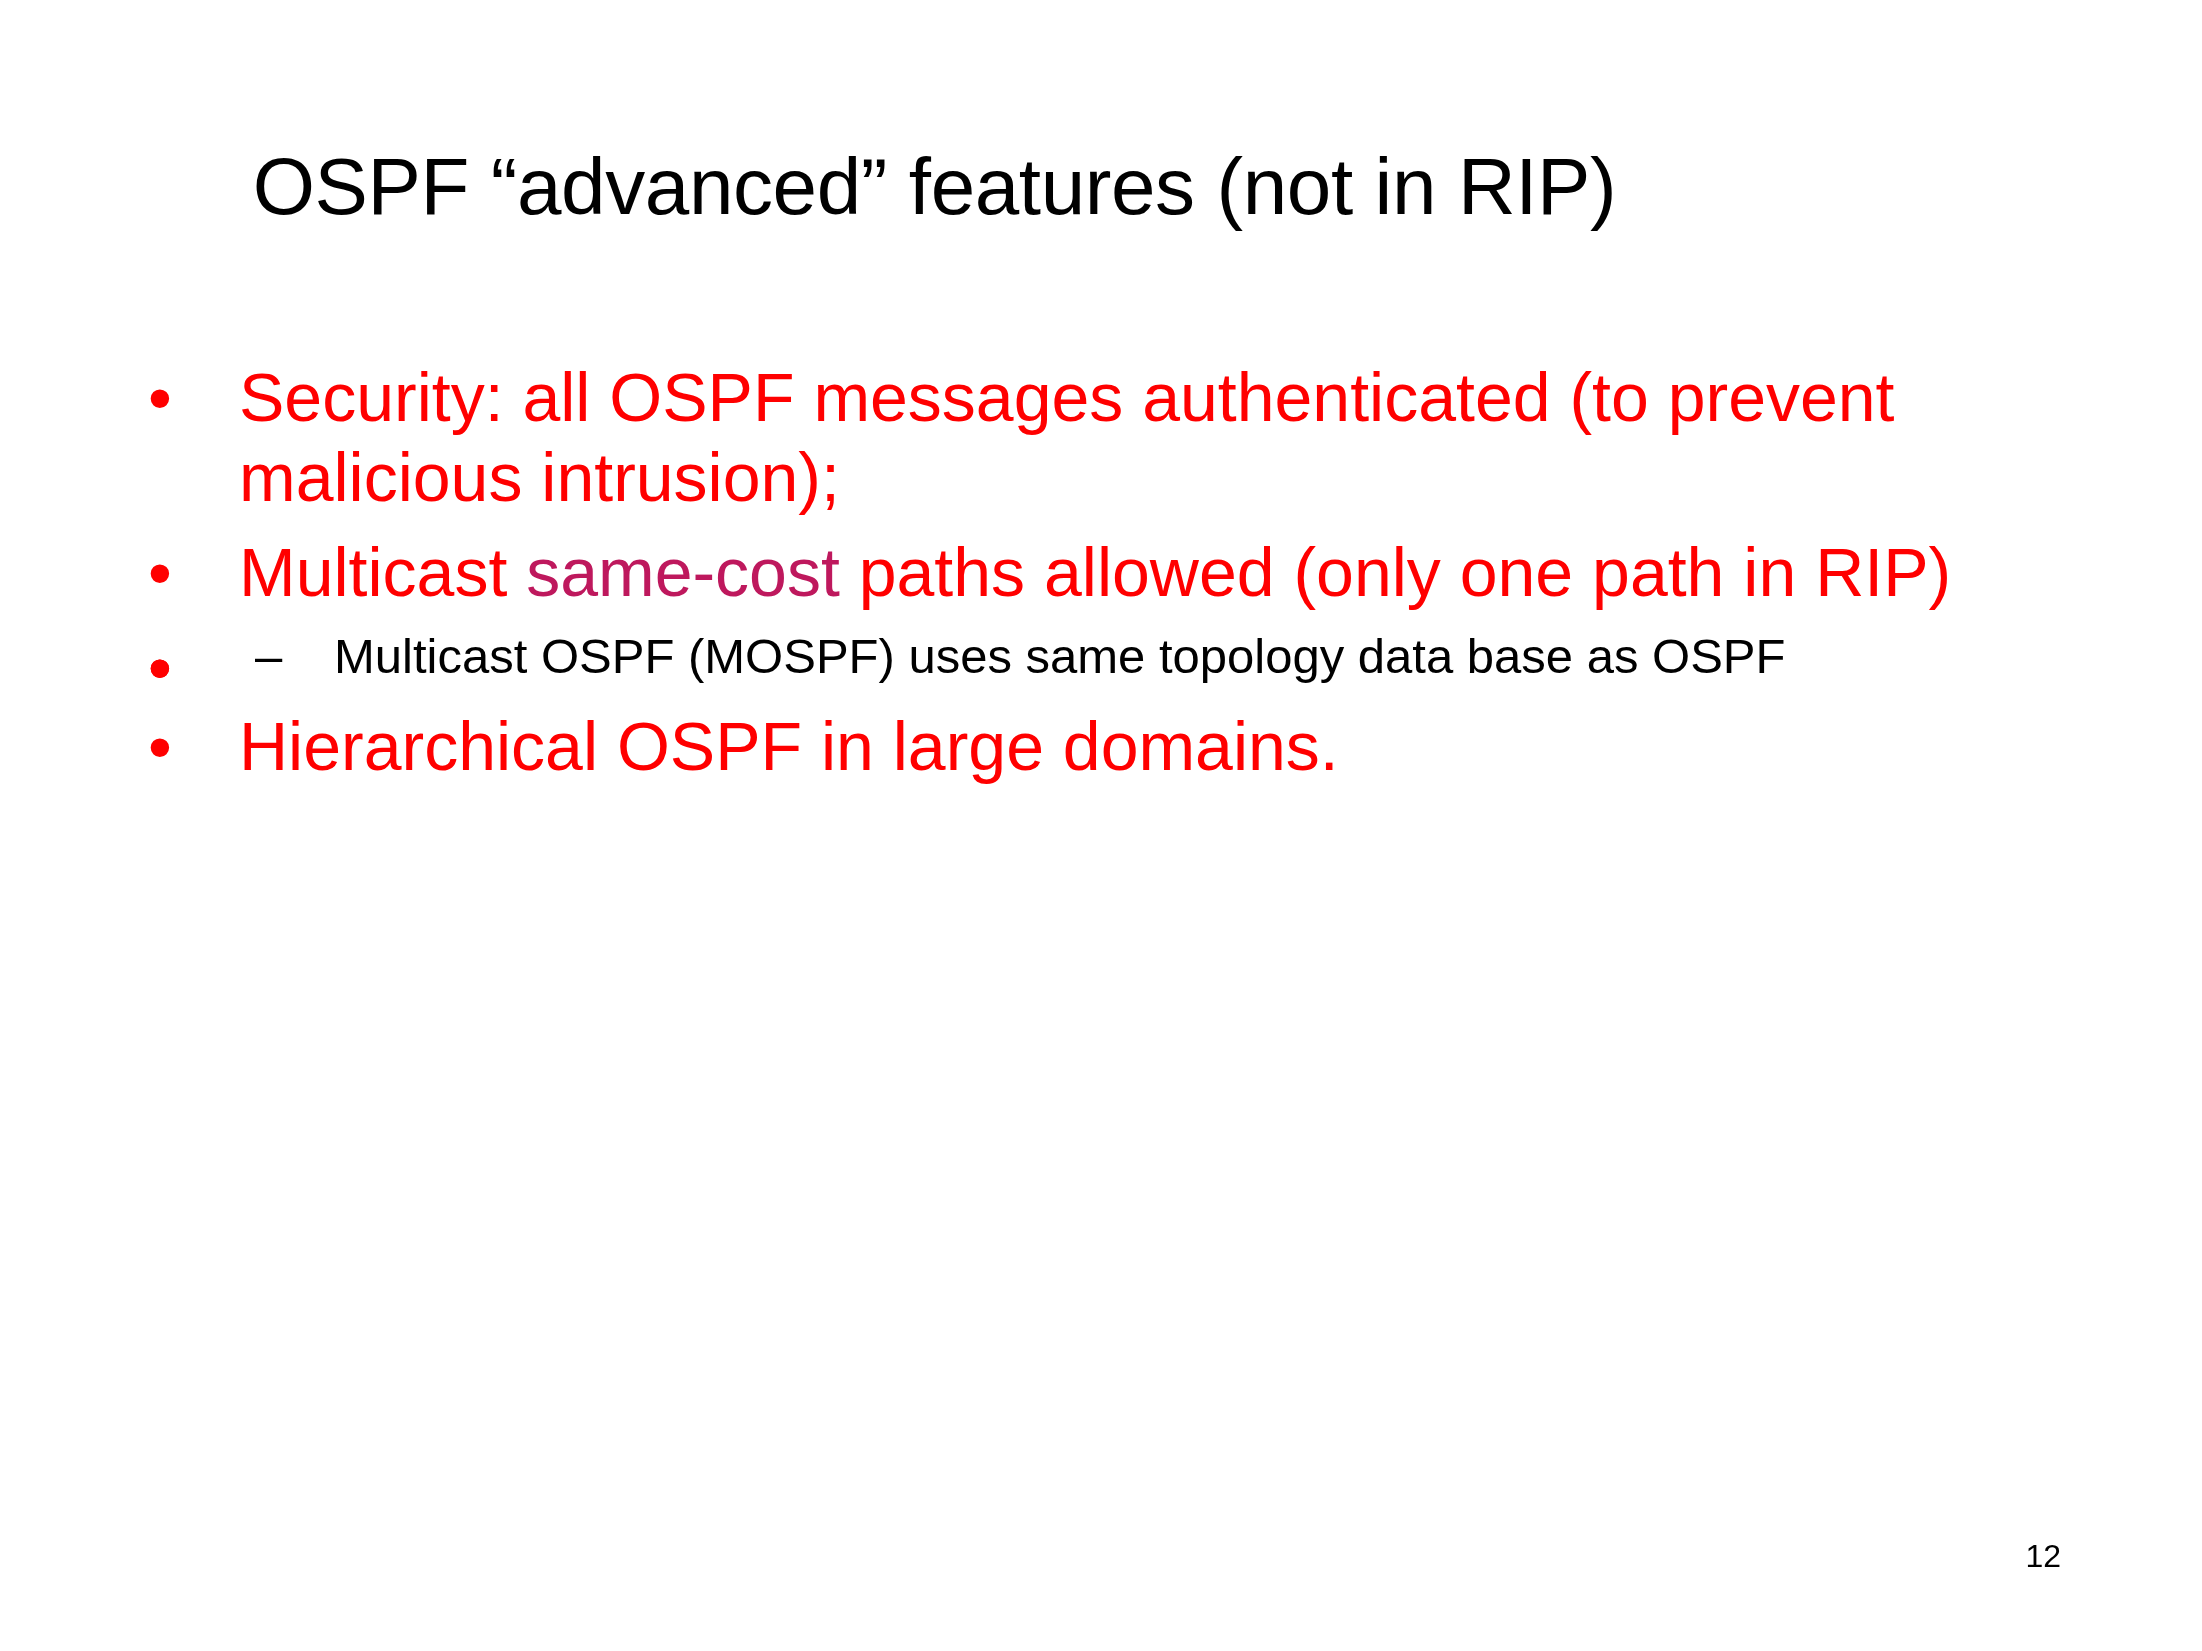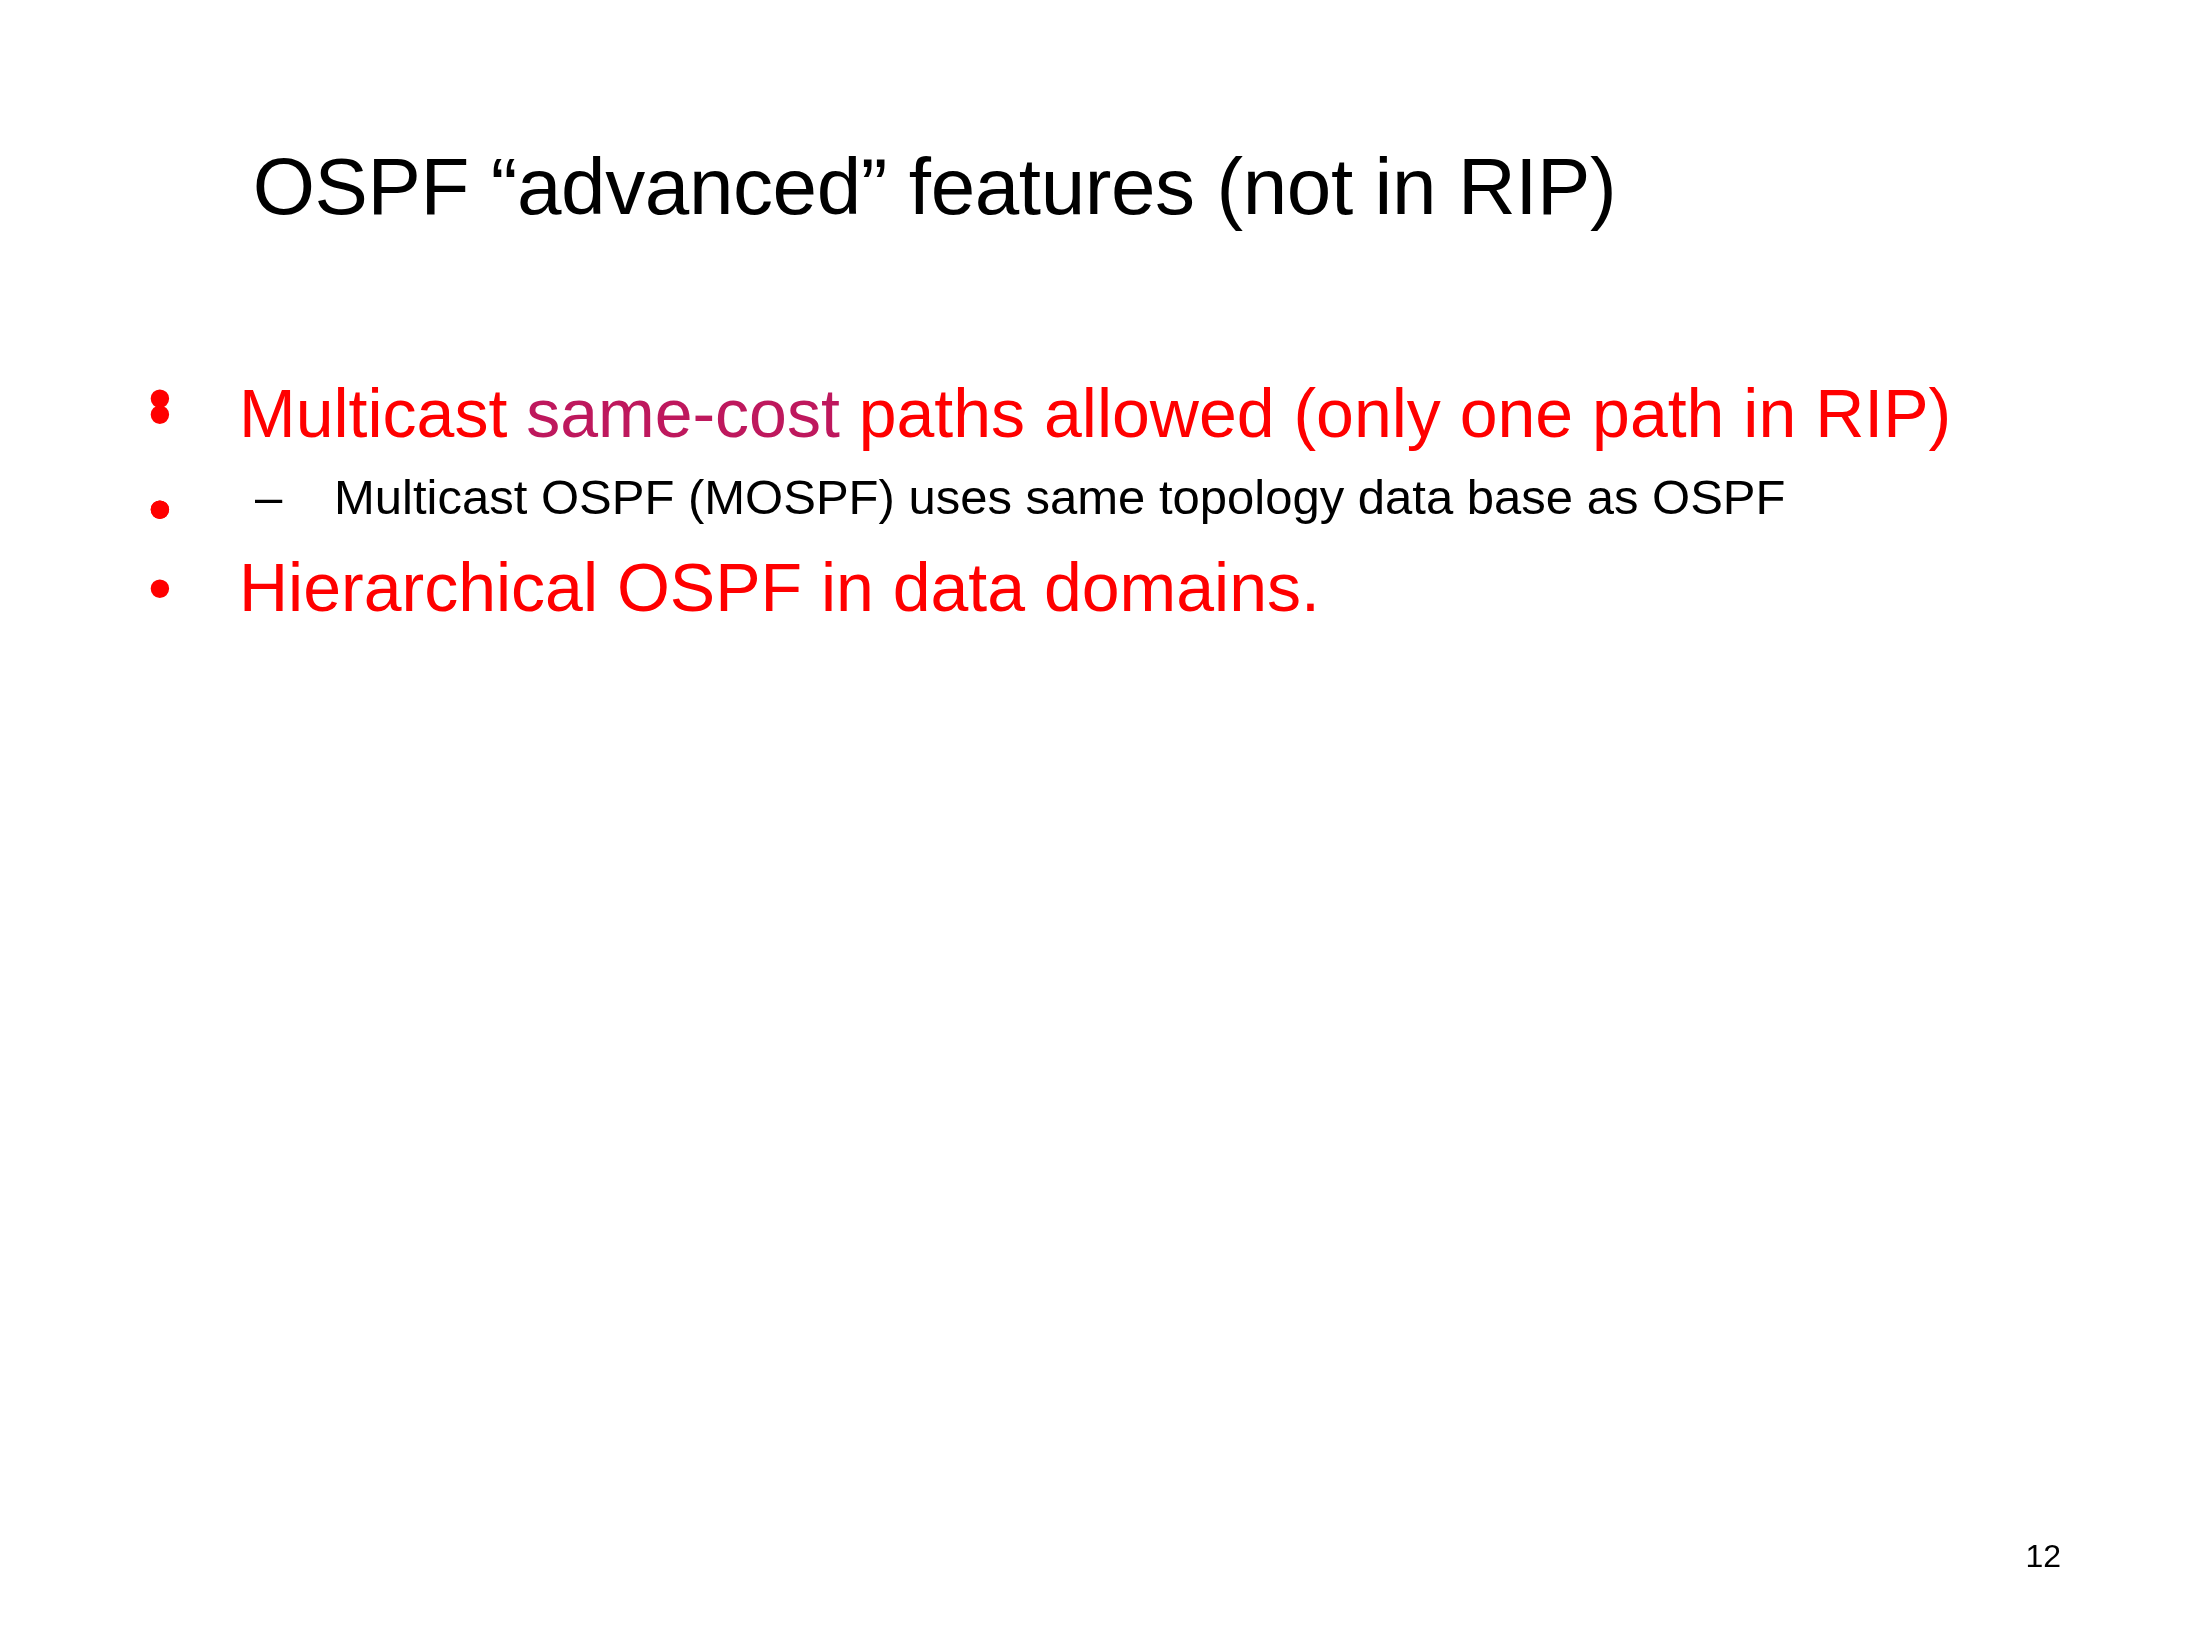--- a/index.html
+++ b/index.html
@@ -108,20 +108,21 @@
 <body>
 
 <div id="slide">
 
   <div id="slide-title">OSPF “advanced” features (not in RIP)</div>
 
   <div id="body-list">
 
     <div class="bullet-row level1">
       <span class="bullet-marker dot">•</span>
+      <span class="bullet-text">Security: all OSPF messages authenticated (to prevent malicious intrusion);</span>
     </div>
 
     <div class="bullet-row level1">
       <span class="bullet-marker dot">•</span>
       <span class="bullet-text"><span>Multicast </span><span class="hl-blue">same-cost</span><span> paths allowed (only one path in RIP)</span></span>
     </div>
 
     <div class="bullet-row level1">
       <span class="bullet-marker dot">•</span>
     </div>
@@ -130,21 +131,21 @@
       <span class="bullet-marker dot">•</span>
     </div>
 
     <div class="bullet-row level2">
       <span class="bullet-marker dash">–</span>
       <span class="bullet-text">Multicast OSPF (MOSPF) uses same topology data base as OSPF</span>
     </div>
 
     <div class="bullet-row level1">
       <span class="bullet-marker dot">•</span>
-      <span class="bullet-text">Hierarchical OSPF in data domains.</span>
+      <span class="bullet-text">Hierarchical OSPF in large domains.</span>
     </div>
 
   </div>
 
   <div id="page-number">12</div>
 
 </div>
 
 
 </body></html>

